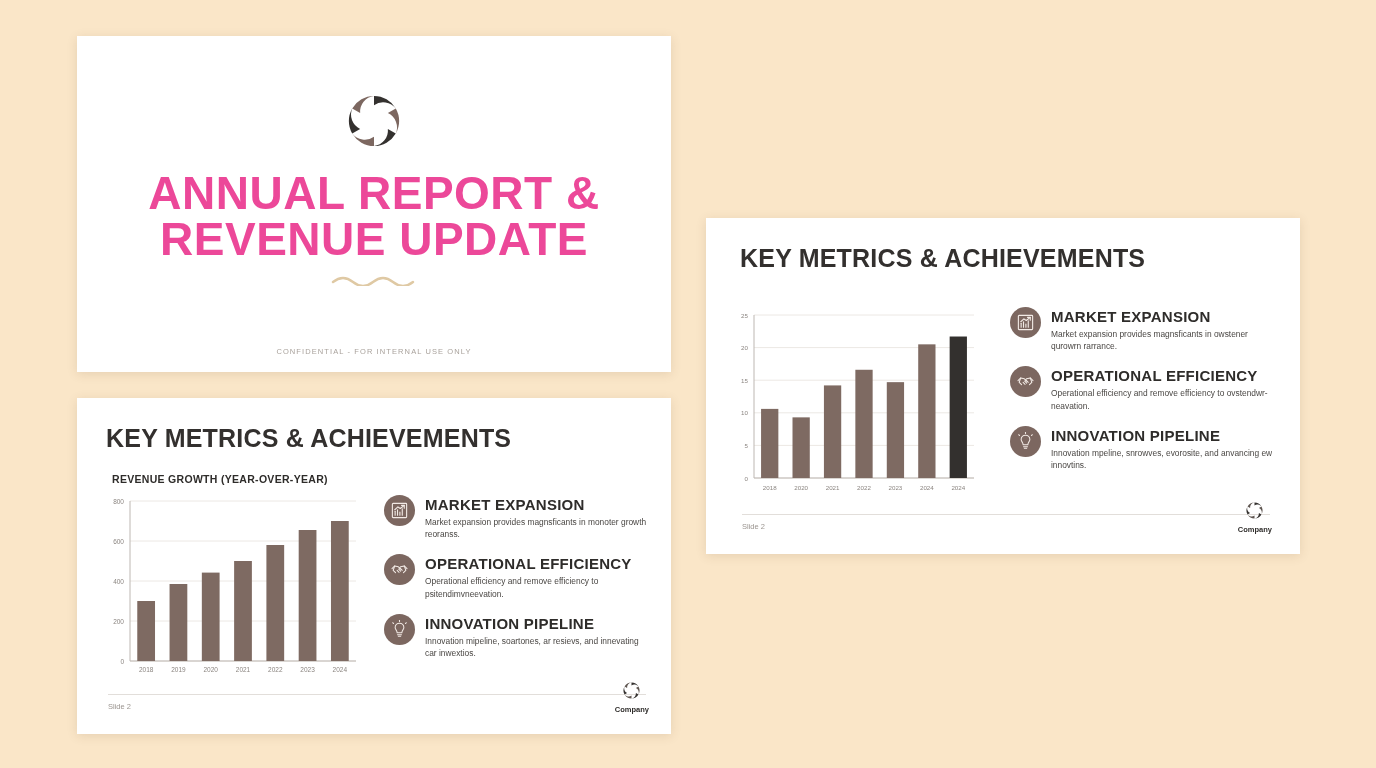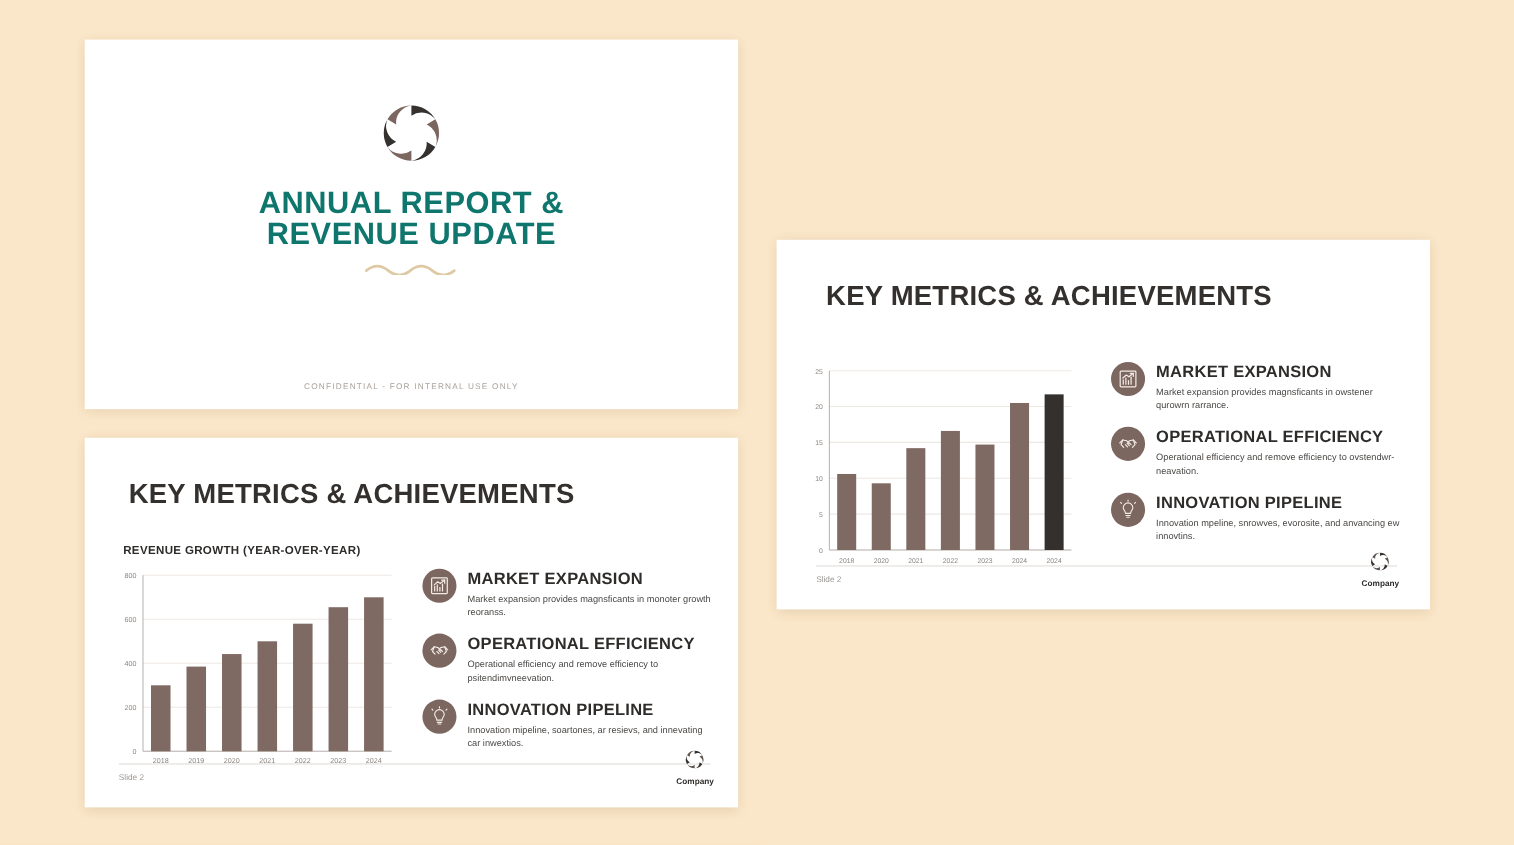--- a/index.html
+++ b/index.html
@@ -26,24 +26,24 @@
   #slide-title {
     left: 77px; top: 36px;
     width: 594px; height: 336px;
     display: flex; flex-direction: column;
     align-items: center;
     padding-top: 52px;
   }
   .logo-mark { display:block; }
   .title-main {
     margin: 12px 0 0 0;
-    font-size: 28px;
+    font-size: 46px;
     font-weight: bold;
     letter-spacing: 0.5px;
-    color: #0f766e;
+    color: #ec4899;
     text-align: center;
     line-height: 1.0;
     max-width: 520px;
   }
   .squiggle { margin-top: 10px; display:block; }
   .title-sub {
     margin-top: 8px;
     font-size: 17.5px;
     color: #3C3A38;
     font-weight: normal;
@@ -60,21 +60,21 @@
 
   
   #slide-metrics-1 { left: 77px; top: 398px; width: 594px; height: 336px; }
   #slide-metrics-2 { left: 706px; top: 218px; width: 594px; height: 336px; }
 
   .slide-head {
     font-size: 25px;
     font-weight: bold;
     color: #33302E;
     letter-spacing: 0.2px;
-    margin: 15px;
+    margin: 4px;
   }
   #slide-metrics-1 .slide-head { padding: 22px 0 0 25px; }
   #slide-metrics-2 .slide-head { padding: 22px 0 0 30px; }
 
   .slide-body {
     display: flex;
     align-items: flex-start;
   }
   #slide-metrics-1 .slide-body { padding: 16px 20px 0 23px; }
   #slide-metrics-2 .slide-body { padding: 30px 22px 0 22px; }

